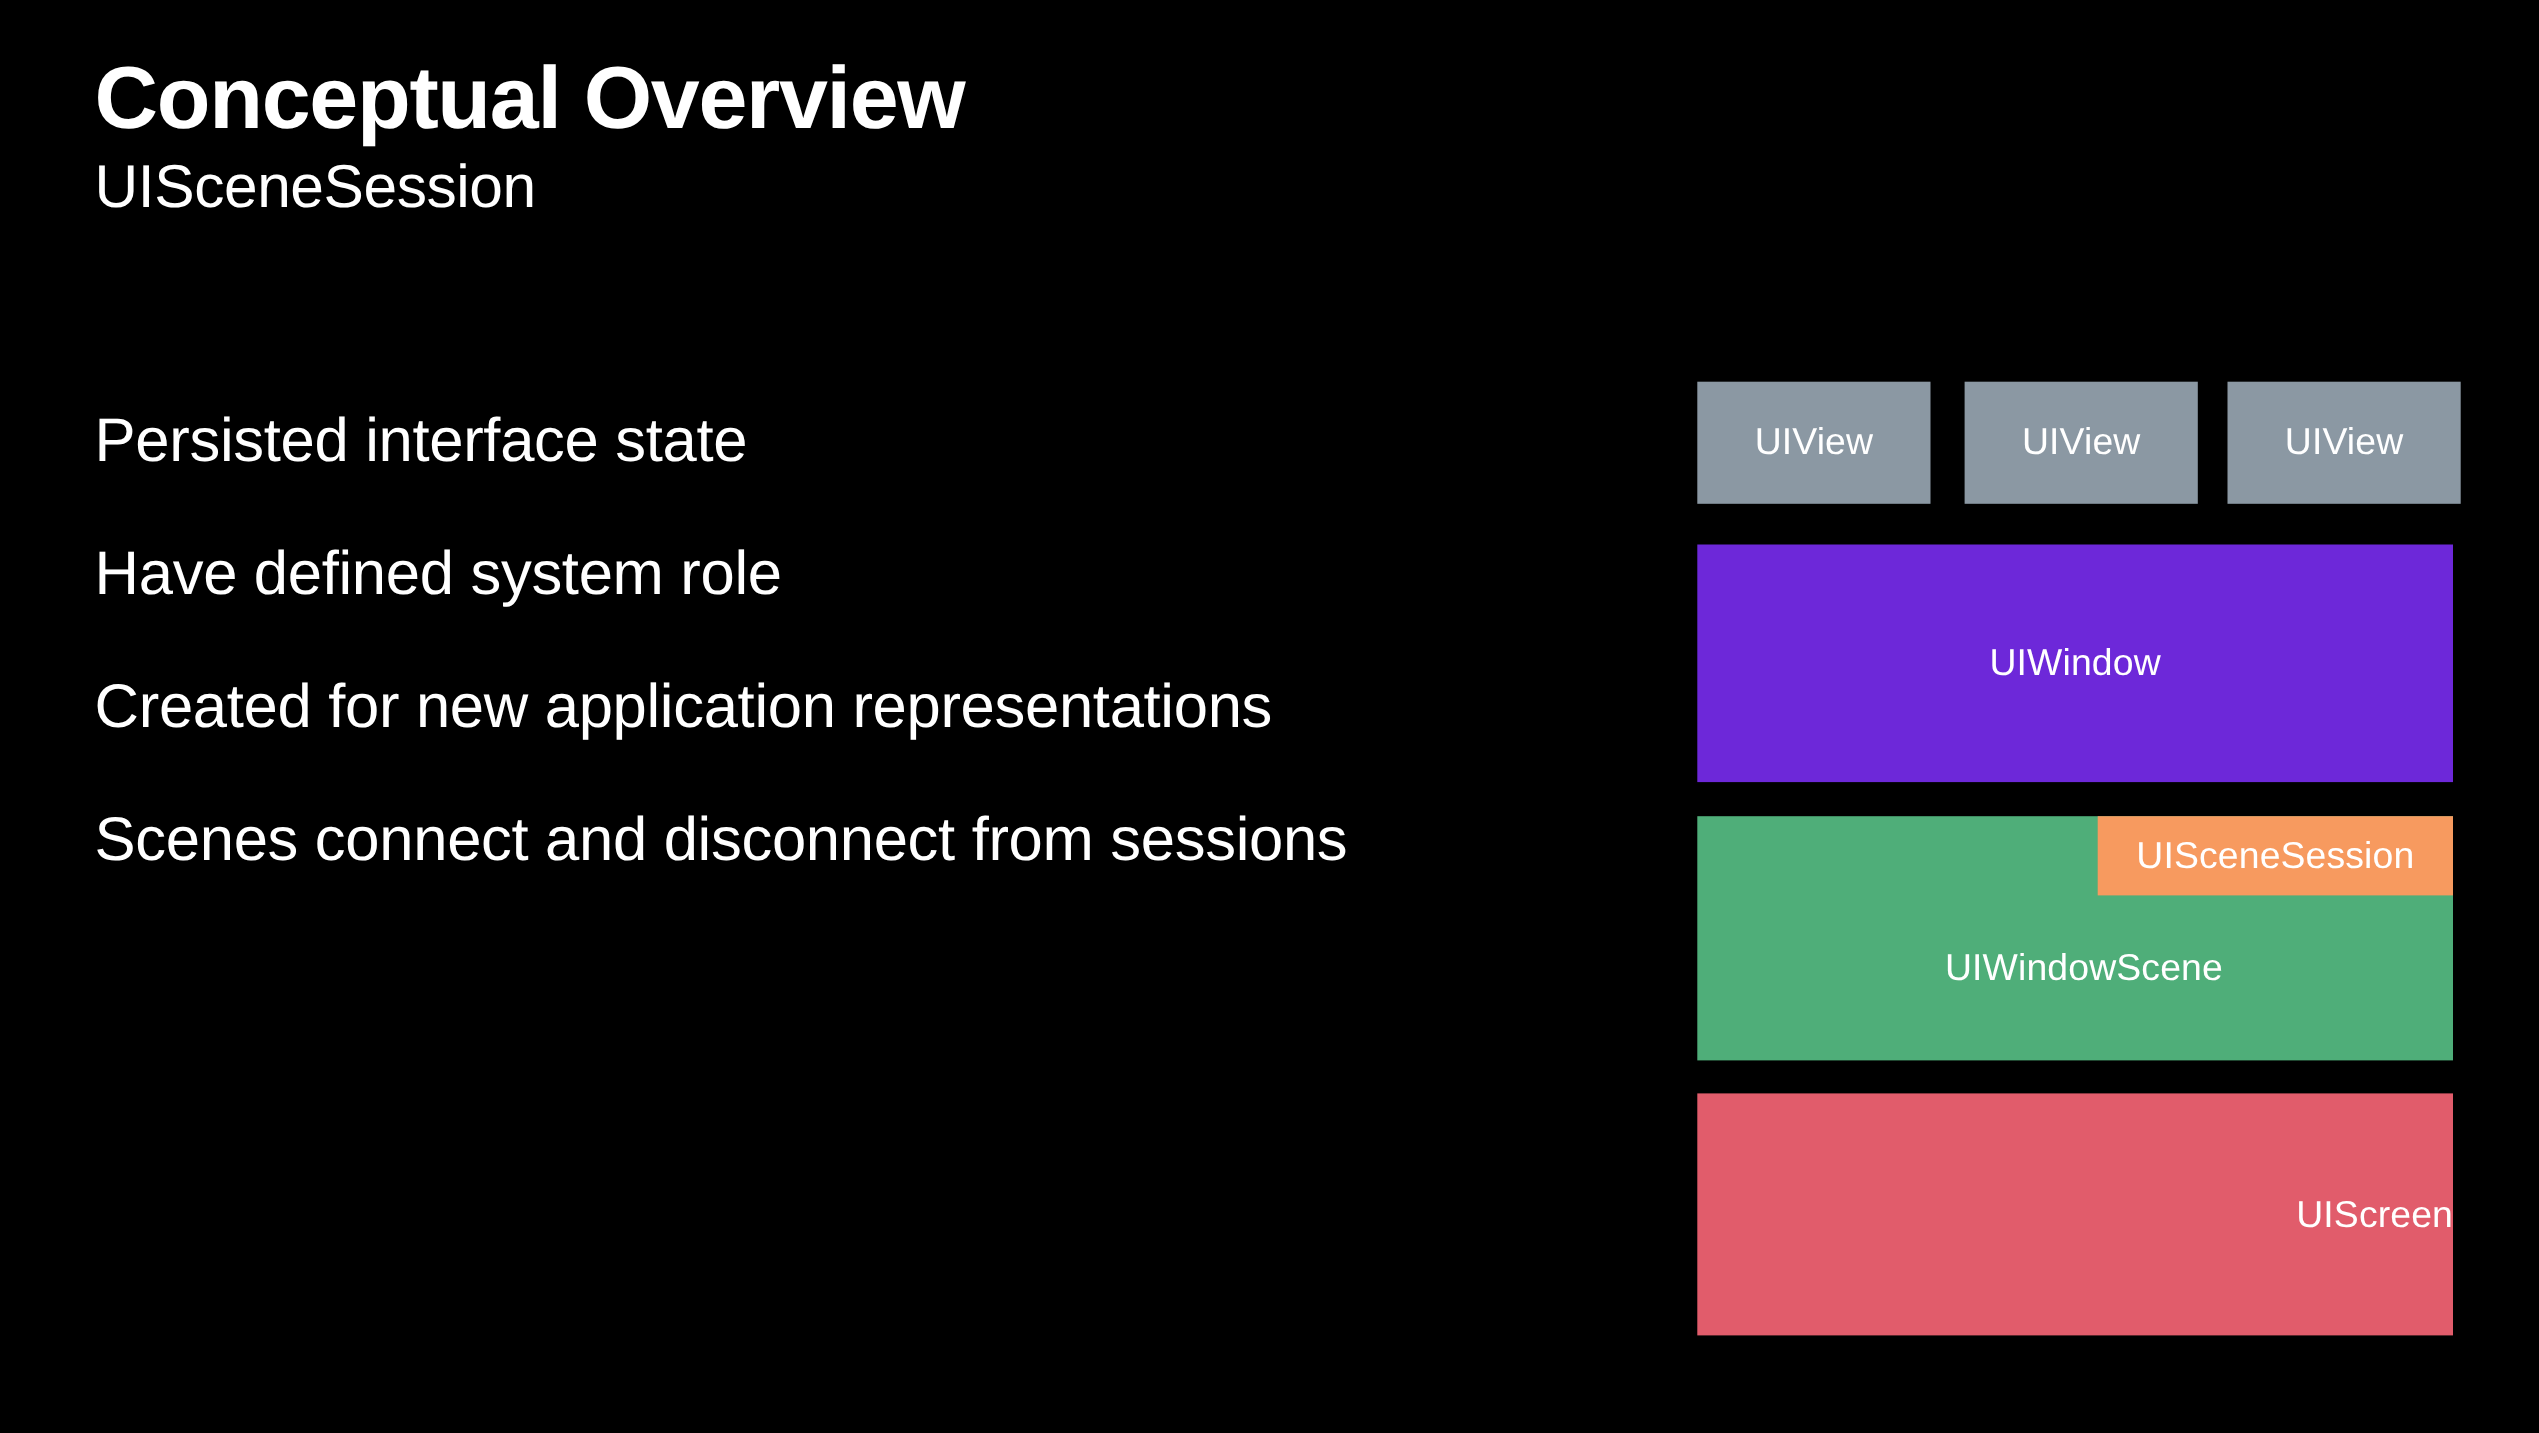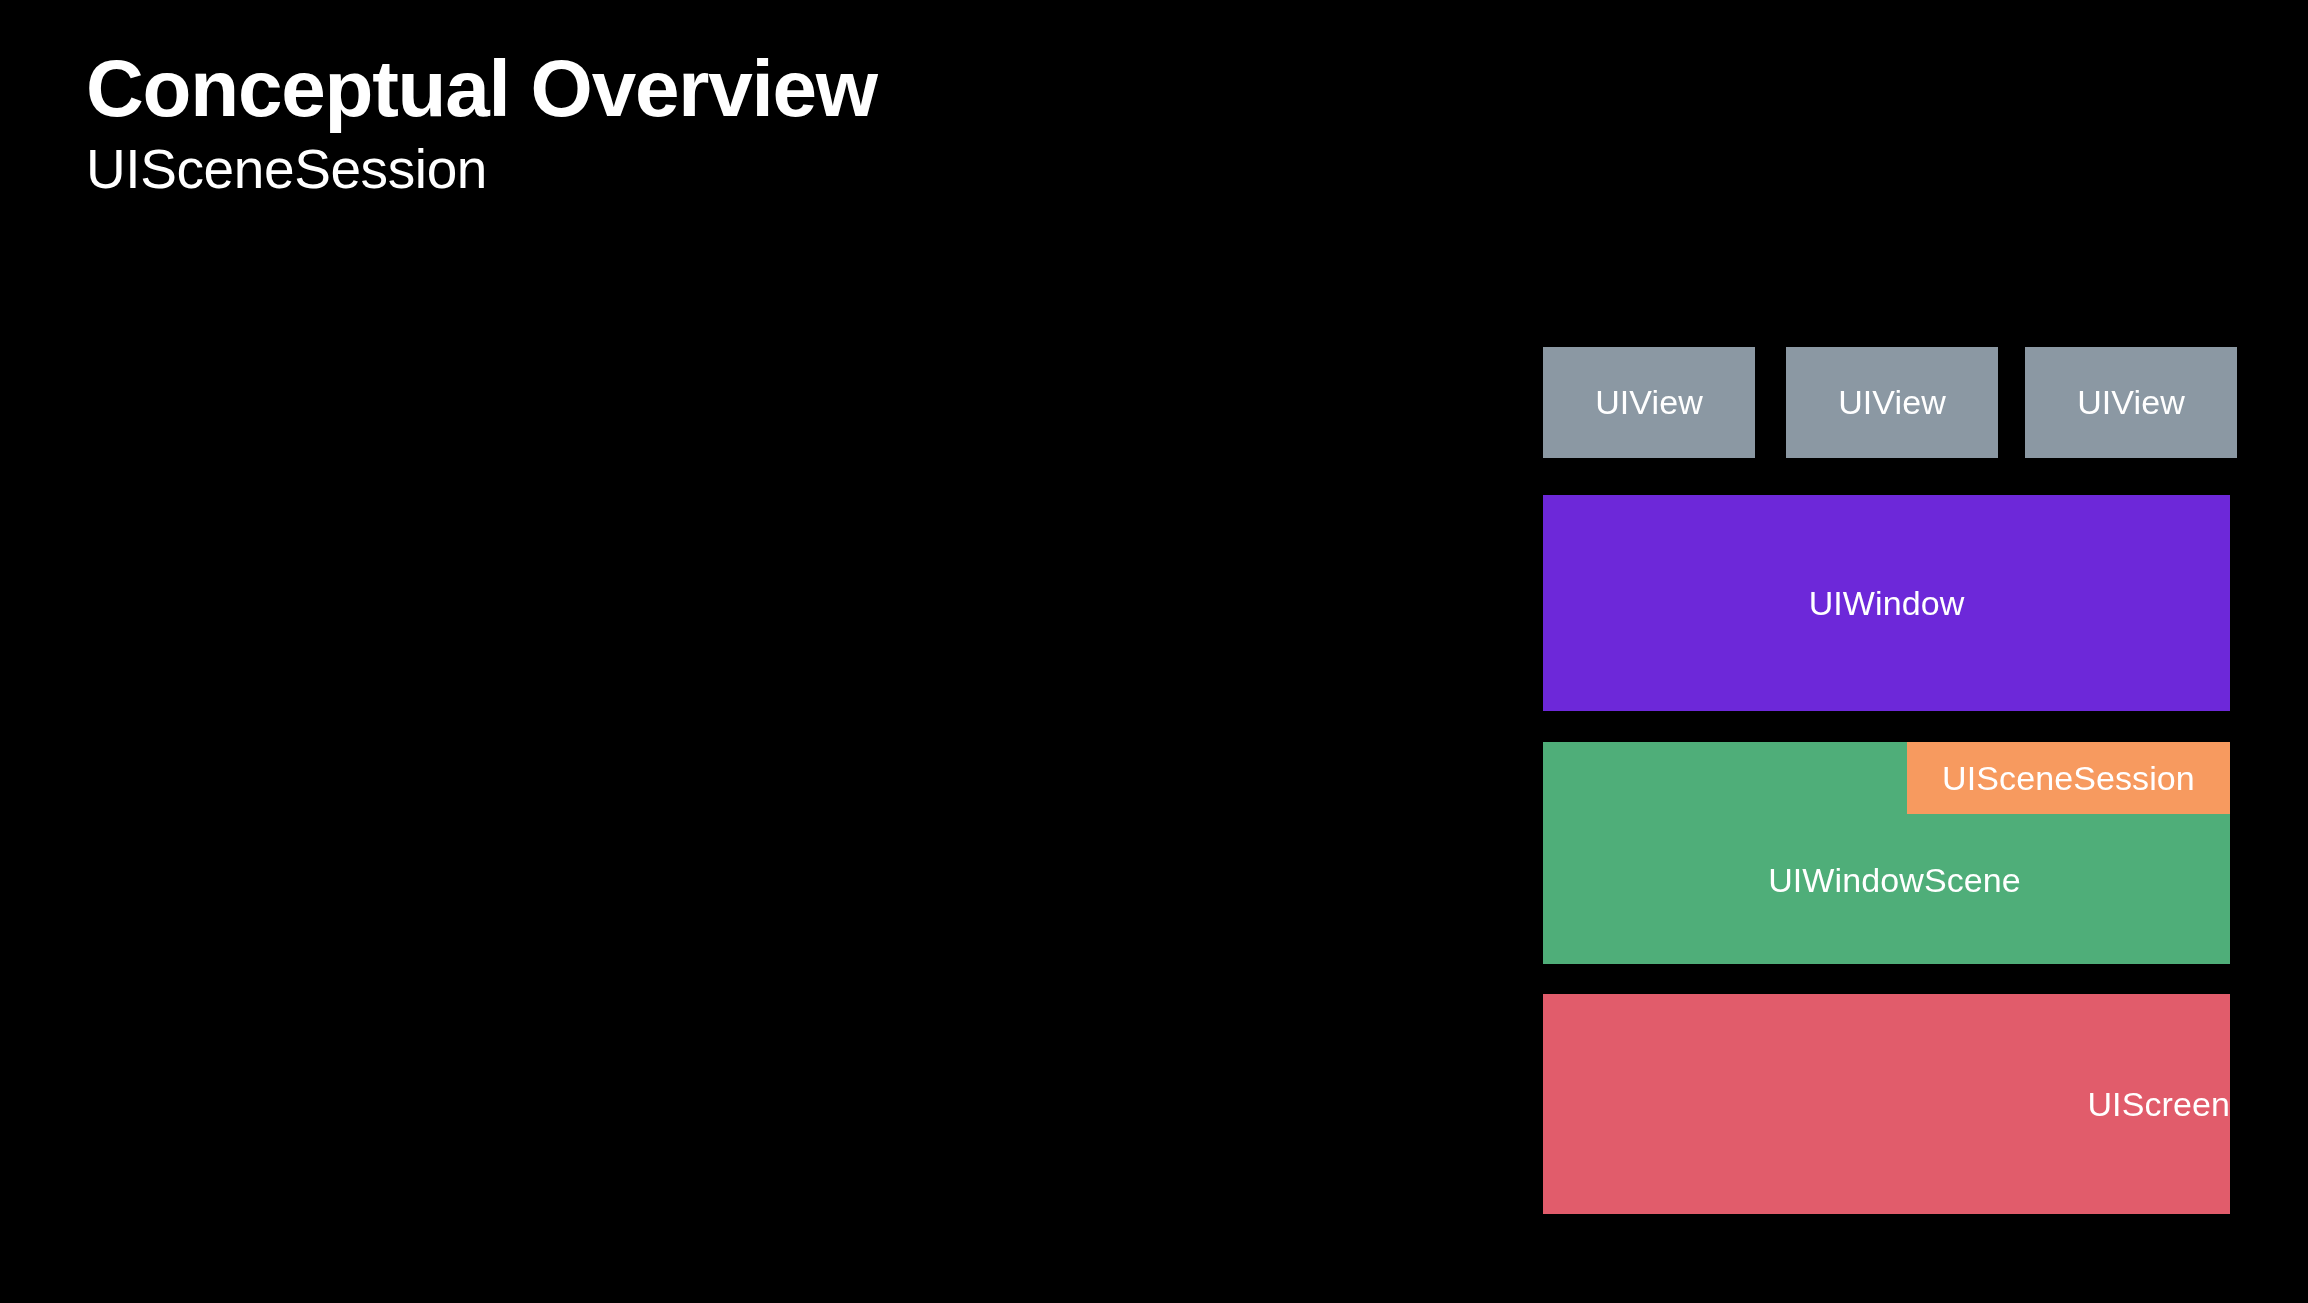--- a/index.html
+++ b/index.html
@@ -145,20 +145,26 @@
 </head>
 <body>
 
 <div class="slide">
 
   <div class="heading">
     <h1 class="slide-title">Conceptual Overview</h1>
     <div class="slide-subtitle">UISceneSession</div>
   </div>
 
+  <ul class="bullets">
+    <li class="bullet-item">Persisted interface state</li>
+    <li class="bullet-item">Have defined system role</li>
+    <li class="bullet-item">Created for new application representations</li>
+    <li class="bullet-item">Scenes connect and disconnect from sessions</li>
+  </ul>
 
   <div class="diagram">
 
     <div class="box view-box v1">
       <span>UIView</span>
     </div>
     <div class="box view-box v2">
       <span>UIView</span>
     </div>
     <div class="box view-box v3">

